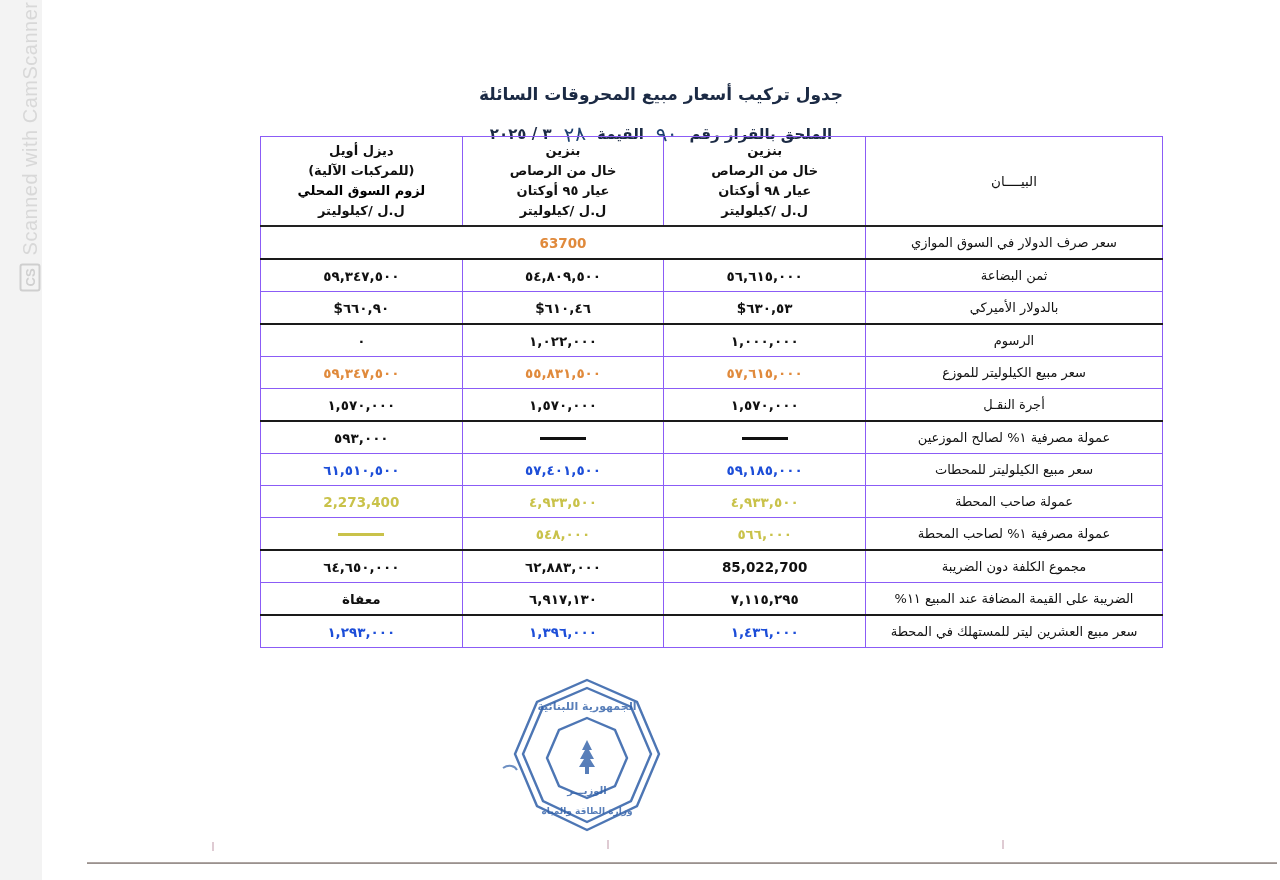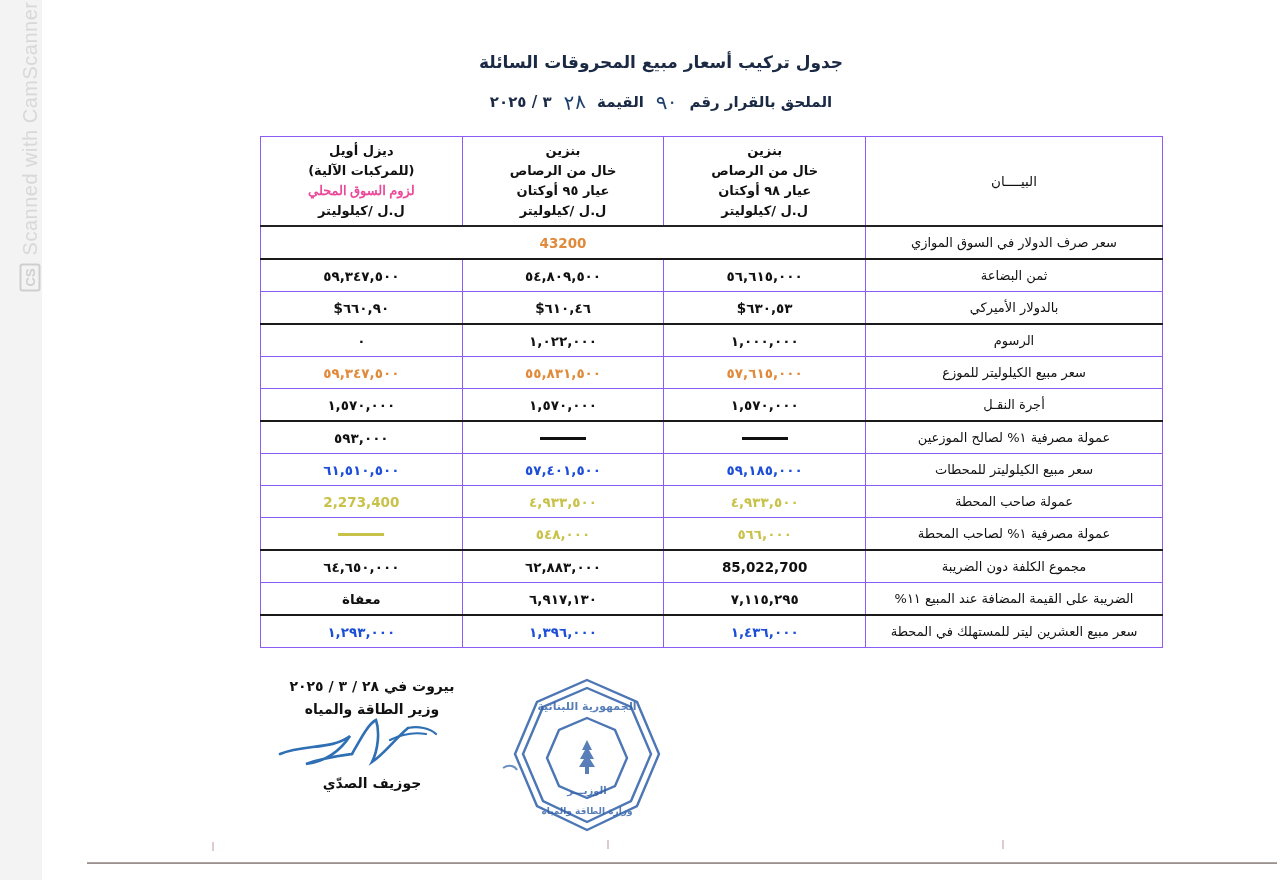--- a/index.html
+++ b/index.html
@@ -26,21 +26,21 @@
     font-size:13px;font-weight:bold;line-height:1;
     padding:2px 3px;border-radius:3px;font-family:"Liberation Sans",sans-serif;
   }
   #wm-text{
     color:#d8d8d8;font-size:20px;letter-spacing:.5px;
     font-family:"Liberation Sans",sans-serif;white-space:nowrap;
   }
   
   #page{position:absolute;left:42px;top:0;width:1238px;height:880px;}
 
-  #title-block{ text-align:center; padding-top:52px; }
+  #title-block{ text-align:center; padding-top:84px; }
   #doc-title{
     font-size:17px;font-weight:bold;color:#1b2a44;
     letter-spacing:0;line-height:1.2;
   }
   #subtitle-line{
     margin-top:18px;font-size:15px;font-weight:bold;color:#1b2a44;
     display:flex;justify-content:center;align-items:center;gap:6px;
     direction:rtl;
   }
   .hand{
@@ -64,21 +64,21 @@
   td.num{font-family:"DejaVu Sans",sans-serif;font-weight:bold;font-size:13.5px;}
   thead td{
     height:88px;font-size:13px;font-weight:bold;line-height:1.55;
     border-bottom:2px solid #222;
   }
   thead td.label{font-size:13.5px;}
   .thick-b{border-bottom:2px solid #1a1a1a;}
   .c-red{color:#1d4ed8;}
   .c-orange{color:#e08a3c;}
   .c-olive{color:#c9c24a;}
-  .hdr-orange{color:#ec4899;font-family:Liberation Serif, serif;}
+  .hdr-orange{color:#000000;}
   .dash{
     display:inline-block;width:46px;height:3px;background:#111;
     vertical-align:middle;
   }
   .dash-olive{
     display:inline-block;width:46px;height:3px;background:#c9c24a;
     vertical-align:middle;
   }
   
   #sig-block{
@@ -140,21 +140,21 @@
             <div>ديزل أويل</div>
             <div>(للمركبات الآلية)</div>
             <div class="hdr-orange">لزوم السوق المحلي</div>
             <div>ل.ل /كيلوليتر</div>
           </td>
         </tr>
       </thead>
       <tbody id="tbody">
           <tr>
             <td class="label c-red thick-b">سعر صرف الدولار في السوق الموازي</td>
-            <td colspan="3" class="num c-orange thick-b">43200</td>
+            <td colspan="3" class="num c-orange thick-b">63700</td>
           </tr>
           <tr>
             <td class="label">ثمن البضاعة</td>
             <td class="num">٥٦,٦١٥,٠٠٠</td>
             <td class="num">٥٤,٨٠٩,٥٠٠</td>
             <td class="num">٥٩,٣٤٧,٥٠٠</td>
           </tr>
           <tr>
             <td class="label thick-b">بالدولار الأميركي</td>
             <td class="num thick-b">٦٣٠,٥٣$</td>
@@ -218,33 +218,20 @@
           <tr>
             <td class="label c-red">سعر مبيع العشرين ليتر للمستهلك في المحطة</td>
             <td class="num c-red">١,٤٣٦,٠٠٠</td>
             <td class="num c-red">١,٣٩٦,٠٠٠</td>
             <td class="num c-red">١,٢٩٣,٠٠٠</td>
           </tr>
         </tbody>
     </table>
   </div>
 
-  <div id="sig-block">
-    <div id="sig-line1">بيروت في      ٢٨ / ٣ / ٢٠٢٥</div>
-    <div id="sig-line2">وزير الطاقة والمياه</div>
-    <svg id="sig-svg" width="190" height="70" viewBox="0 0 190 70">
-      <g fill="none" stroke="#2f6fb3" stroke-width="2.6" stroke-linecap="round">
-        <path d="M8 44 C32 34, 60 40, 78 26 C66 44, 50 52, 34 54 C50 48, 66 46, 80 44"></path>
-        <path d="M80 44 C88 30, 96 14, 104 10 C108 22, 106 40, 100 52 C112 44, 124 28, 136 18"></path>
-        <path d="M118 30 C130 24, 142 22, 154 24" stroke-width="2.2"></path>
-        <path d="M136 18 C146 16, 158 18, 164 24" stroke-width="2.2"></path>
-      </g>
-    </svg>
-    <div id="sig-name">جوزيف الصدّي</div>
-  </div>
 
   <svg id="seal" width="180" height="172" viewBox="0 0 180 172">
     <g fill="none" stroke="#2f5fa8" stroke-width="2.4" opacity=".85">
       <polygon points="90,8 140,30 162,82 140,134 90,158 40,134 18,82 40,30"></polygon>
       <polygon points="90,16 134,35 154,82 134,129 90,150 46,129 26,82 46,35"></polygon>
       <polygon points="90,46 118,58 130,86 118,114 90,126 62,114 50,86 62,58"></polygon>
     </g>
     <g fill="#2f5fa8" opacity=".8">
       <path d="M90 68 l5 10 -3 0 5 9 -4 0 5 8 -16 0 5 -8 -4 0 5 -9 -3 0z"></path>
       <rect x="88" y="93" width="4" height="9"></rect>

